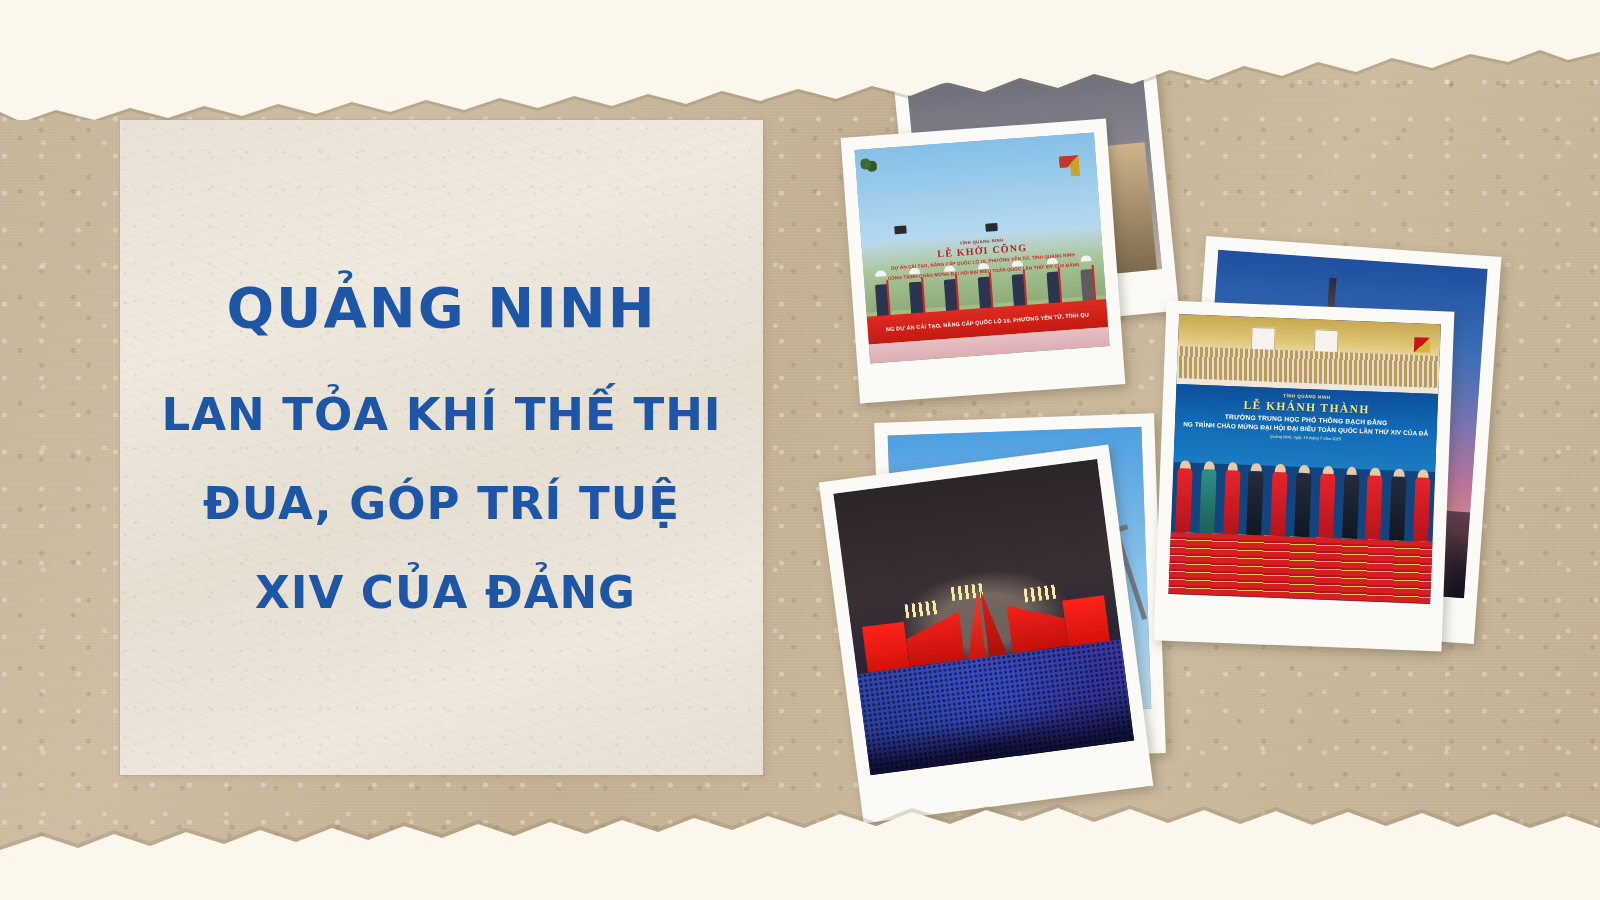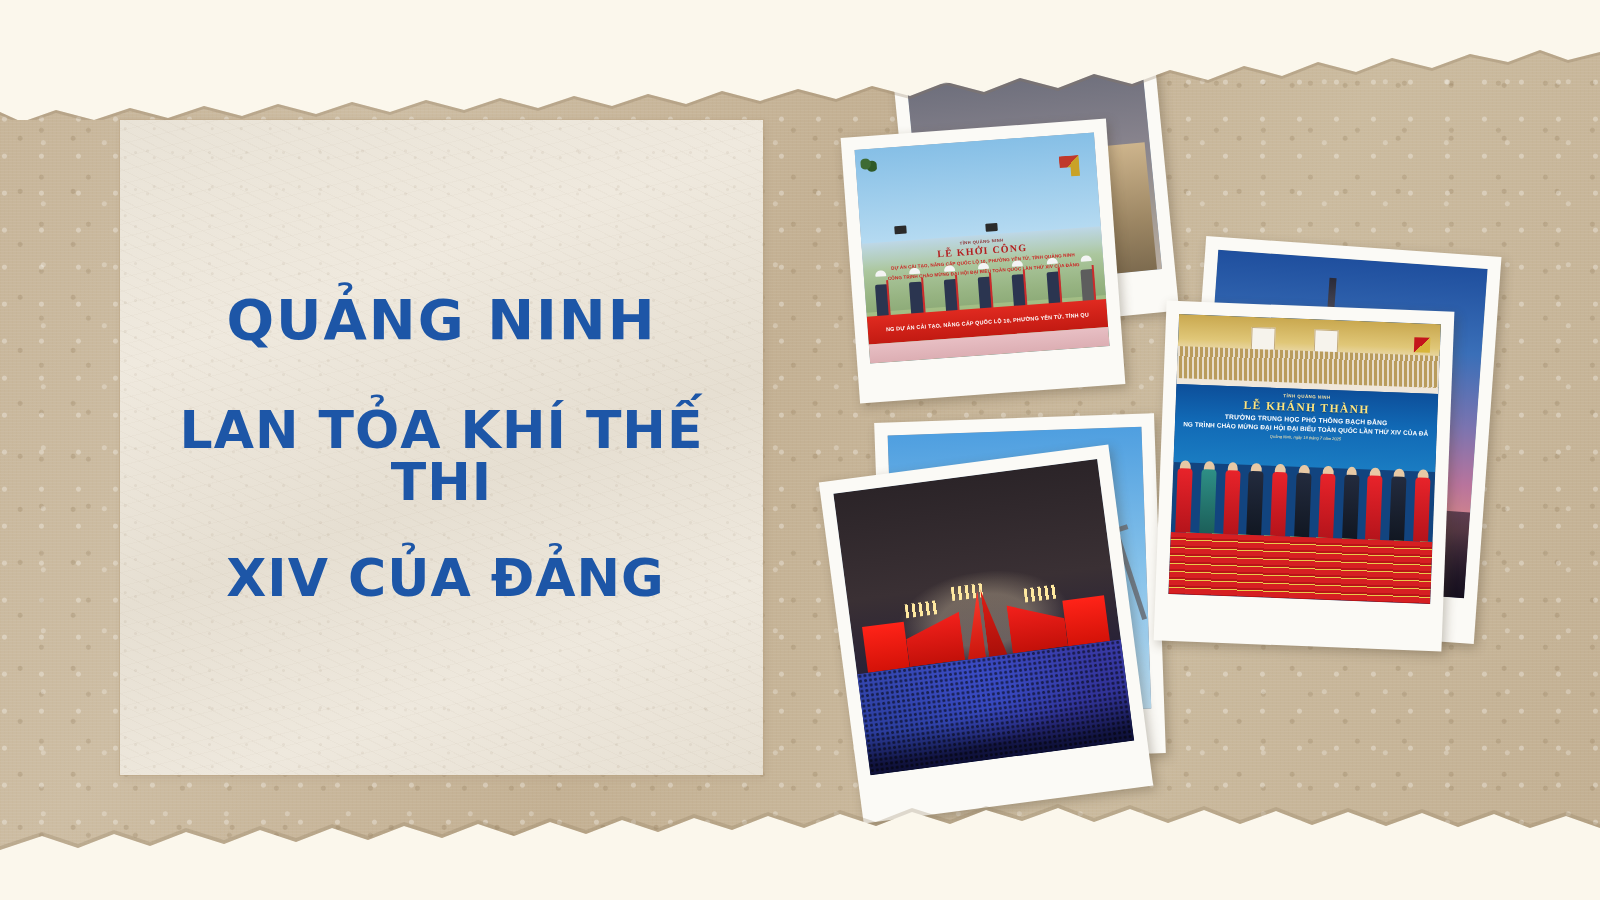--- a/index.html
+++ b/index.html
@@ -62,21 +62,21 @@
     font-family:"DejaVu Sans", sans-serif;
     font-weight:700;
     text-transform:uppercase;
     text-align:center;
     letter-spacing:.5px;
     line-height:1;
     width:100%;
     -webkit-font-smoothing:none;
   }
   .hl-main{font-size:56px;margin-bottom:56px;letter-spacing:2px;}
-  .hl-line{font-size:52px;margin-bottom:44px;letter-spacing:1px;}
+  .hl-line{font-size:45px;margin-bottom:44px;letter-spacing:1px;}
   .hl-line:last-child{margin-bottom:0;padding-left:8px;}
 
   
   .polaroid{
     position:absolute;
     background:#fbfaf6;
     box-shadow:3px 4px 11px rgba(70,55,35,.30);
     padding:13px 13px 13px 13px;
     box-sizing:border-box;
   }
@@ -235,20 +235,21 @@
 </head>
 <body>
 
 <div id="stage">
 
   <div class="kraft"></div>
 
   <div class="text-card">
     <div class="headline hl-main">QUẢNG NINH</div>
     <div class="headline hl-line">LAN TỎA KHÍ THẾ THI</div>
+    <div class="headline hl-line">ĐUA, GÓP TRÍ TUỆ</div>
     <div class="headline hl-line">XIV CỦA ĐẢNG</div>
   </div>
 
   <div class="polaroid" id="pol-back-grey">
     <div class="ph">
       <div class="sky-grey">
         <div class="spire"></div>
         <div class="bldg"></div>
       </div>
     </div>

